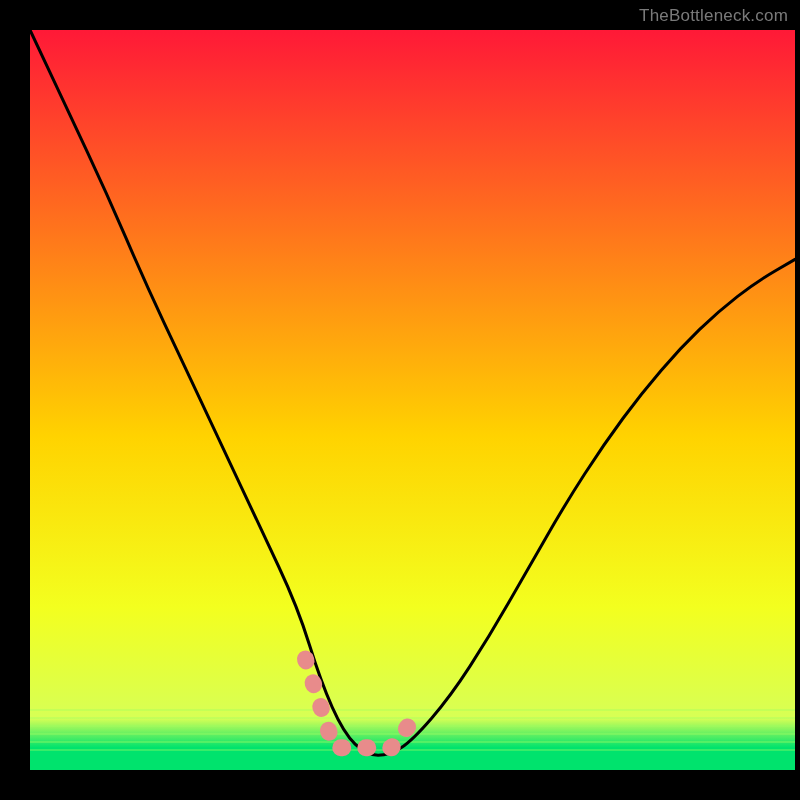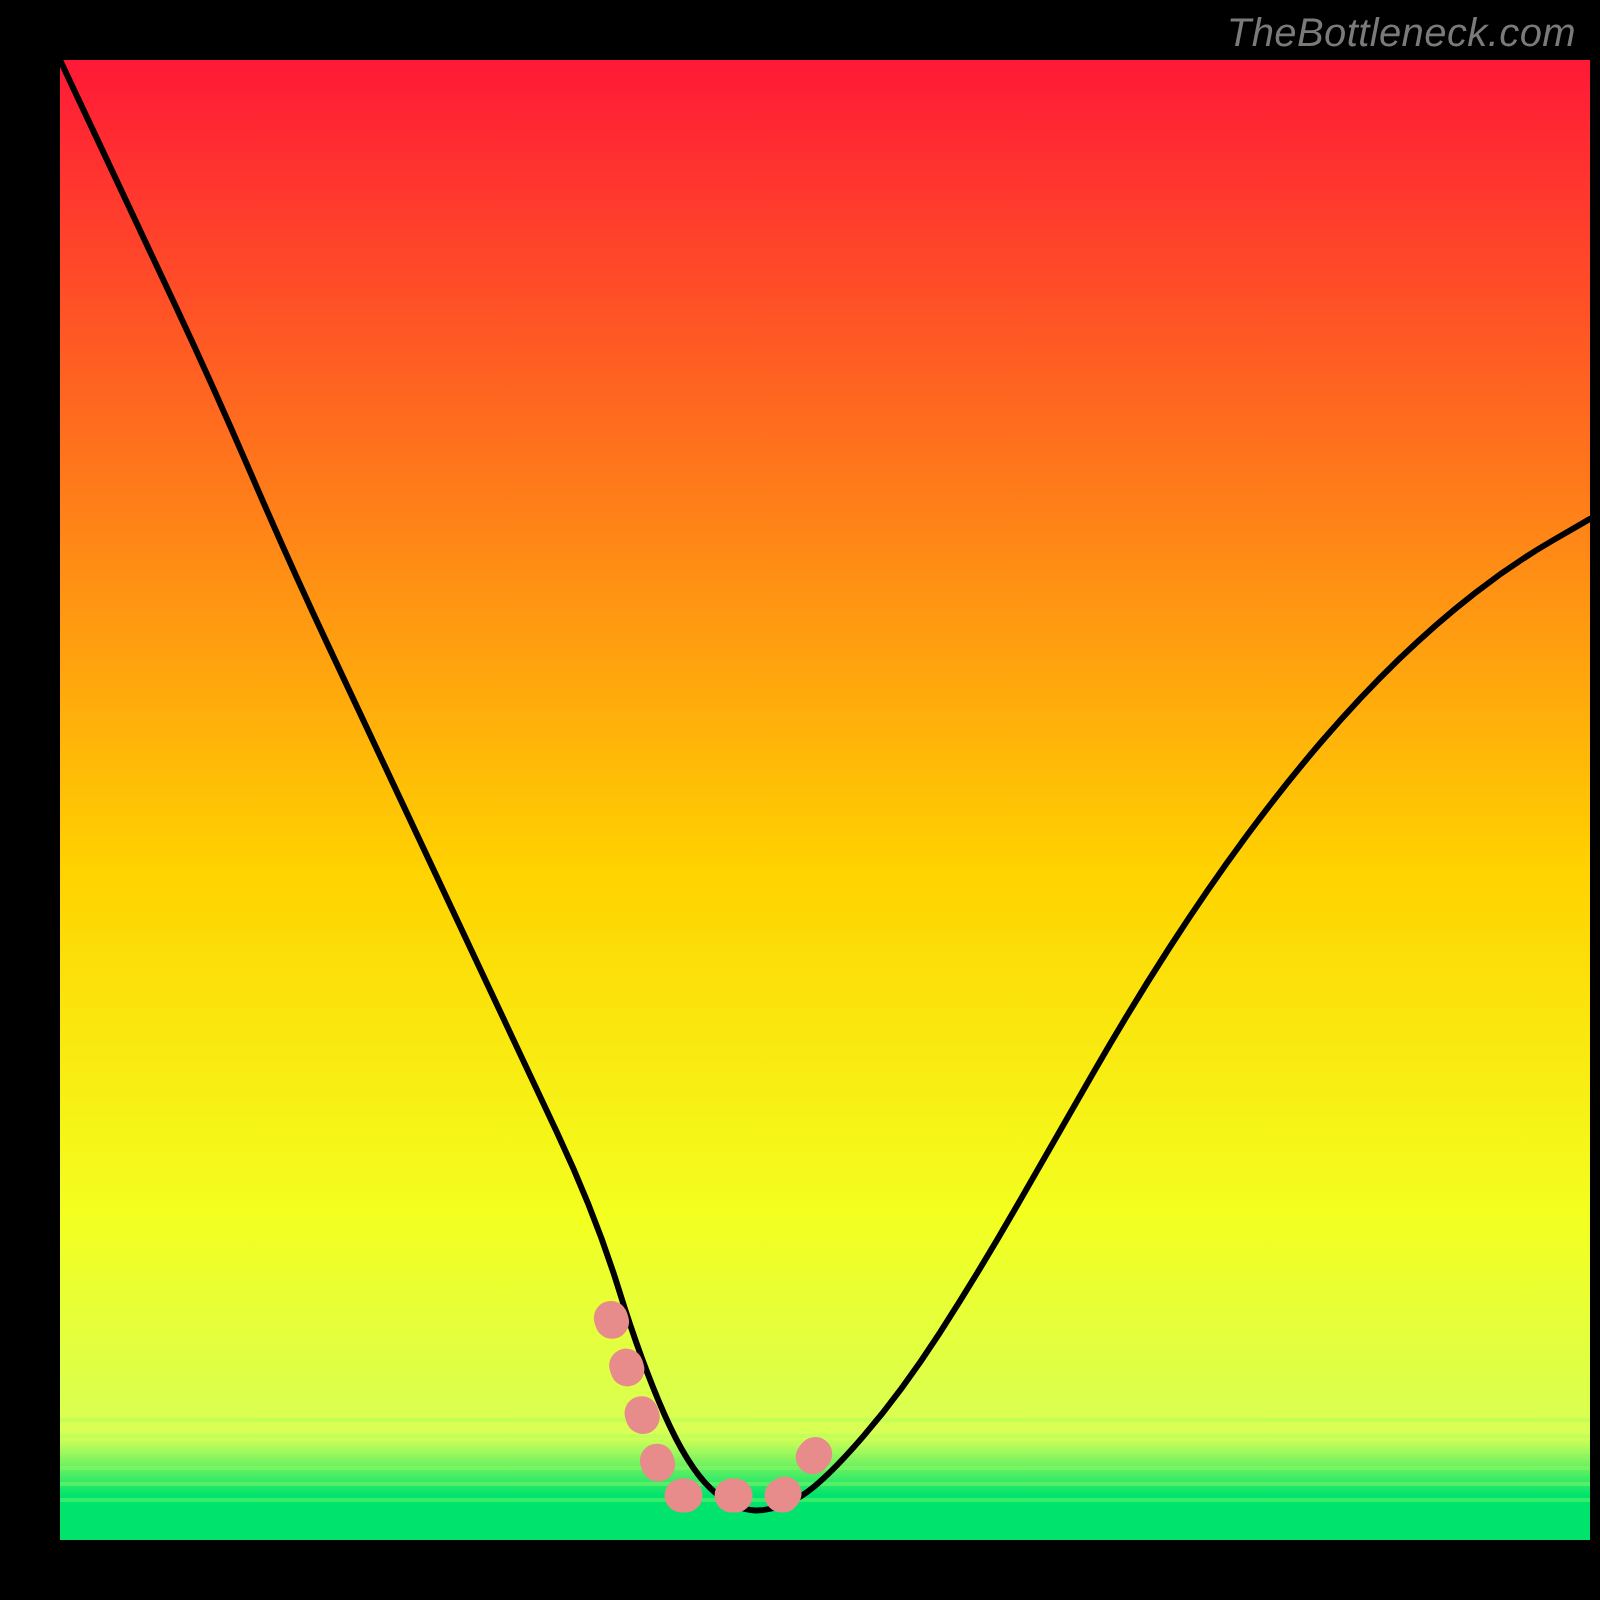--- a/index.html
+++ b/index.html
@@ -17,24 +17,23 @@
     left: 0;
     width: 800px;
     height: 800px;
     background: #000;
   }
   .attribution {
     position: absolute;
     top: 6px;
     right: 12px;
     color: #7a7a7a;
-    font-size: 20px;
+    font-size: 17px;
     letter-spacing: 0.2px;
     z-index: 100;
-    font-style: italic;
   }
   svg.plot {
     position: absolute;
     top: 0;
     left: 0;
   }
 </style>
 </head>
 <body>
 

